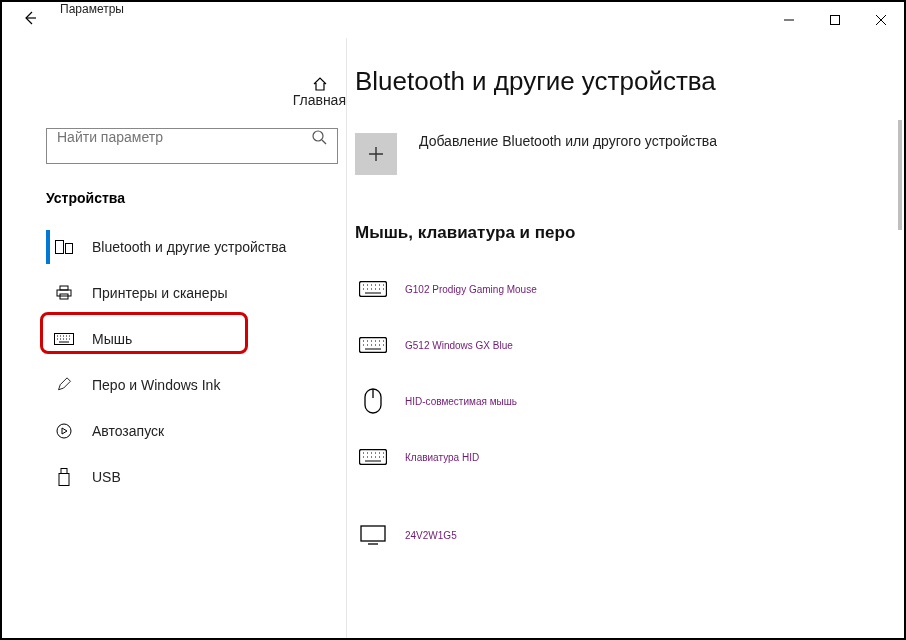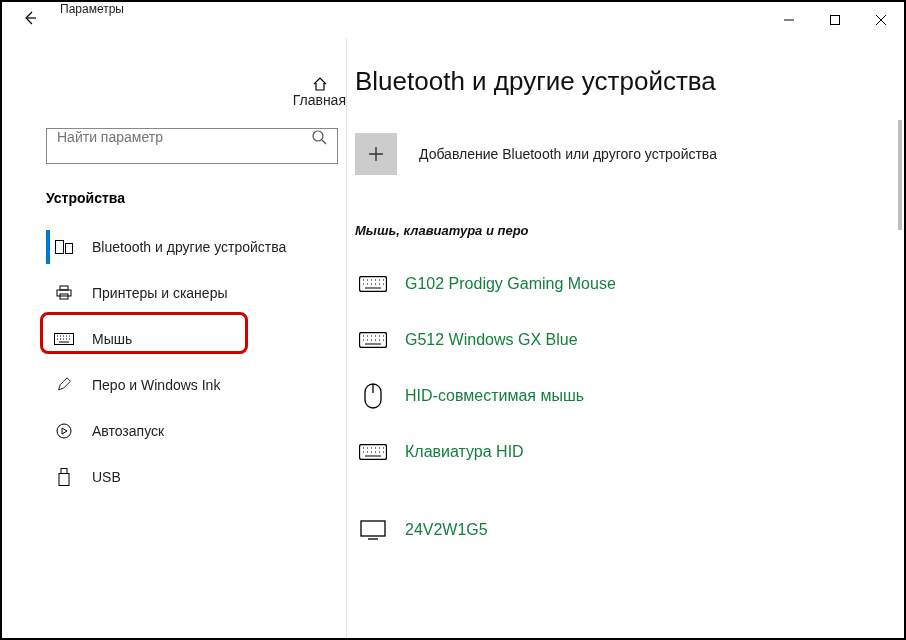--- a/index.html
+++ b/index.html
@@ -28,29 +28,29 @@
   .nav-item { display: flex; align-items: center; height: 46px; padding-left: 52px; cursor: pointer; font-size: 14px; color: #222; position: relative; }
   .nav-item .ico { width: 20px; margin-right: 18px; display: flex; align-items: center; justify-content: center; color: #000; }
   .nav-item.selected::before { content: ""; position: absolute; left: 44px; top: 6px; bottom: 6px; width: 4px; background: #0078d4; }
 
   .highlight-box { position: absolute; border: 3px solid #d20000; border-radius: 8px; pointer-events: none; }
 
   .main { flex: 1; padding: 28px 24px 0 6px; position: relative; overflow: hidden; }
   .main-scroll { position: absolute; right: 2px; top: 82px; width: 4px; height: 110px; background: #bfbfbf; }
   .page-title { font-size: 26px; font-weight: 400; color: #111; margin-bottom: 36px; margin-left: 2px; }
 
-  .add-row { display: flex; align-items: center; margin-bottom: 48px; margin-left: 2px; cursor: pointer; }
+  .add-row { display: flex; align-items: flex-start; margin-bottom: 48px; margin-left: 2px; cursor: pointer; }
   .add-tile { width: 42px; height: 42px; background: #ccc; display: flex; align-items: center; justify-content: center; margin-right: 22px; }
   .add-label { font-size: 14px; color: #222; }
 
-  .group-title { font-size: 13px; font-weight: 600; color: #111; margin: 0 0 18px 2px; font-style: italic; }
+  .group-title { font-size: 17px; font-weight: 600; color: #111; margin: 0 0 18px 2px; }
 
   .dev-item { display: flex; align-items: center; height: 56px; margin-left: 2px; cursor: pointer; }
   .dev-icon { width: 36px; display: flex; align-items: center; justify-content: center; margin-right: 14px; font-size: 22px; color: #000; }
-  .dev-label { font-size: 16px; color: #15803d; }
+  .dev-label { font-size: 10px; color: #701a75; }
 
   .group-spacer { height: 22px; }
 
   svg { display: block; }
 </style>
 </head>
 <body>
 
 <div class="titlebar">
   <div class="back-btn">

